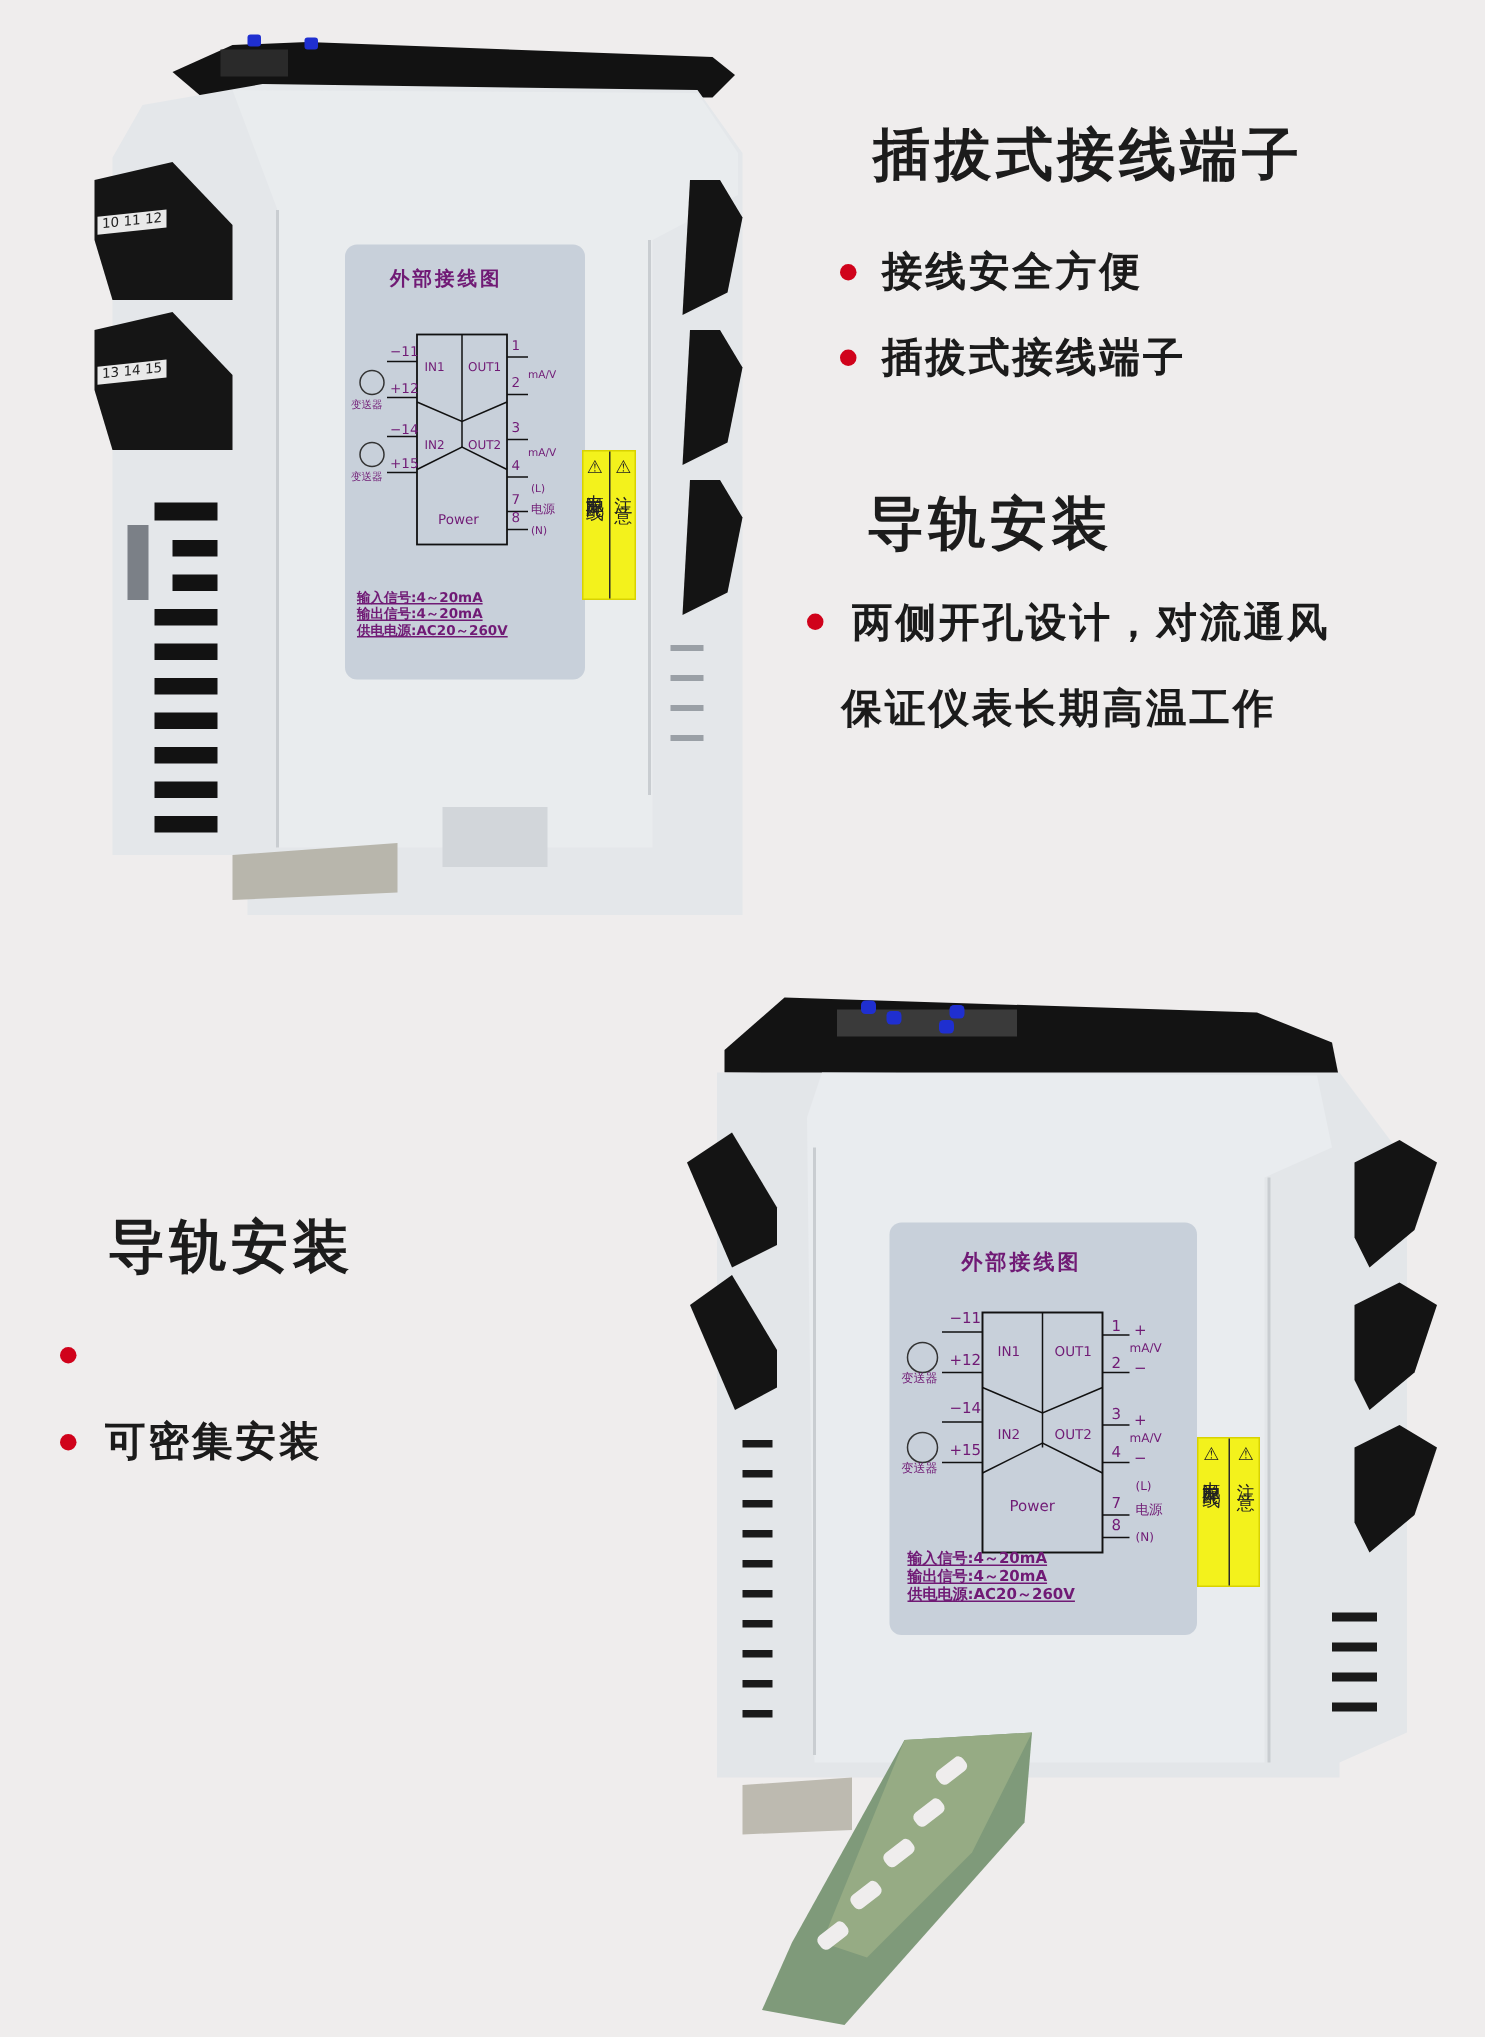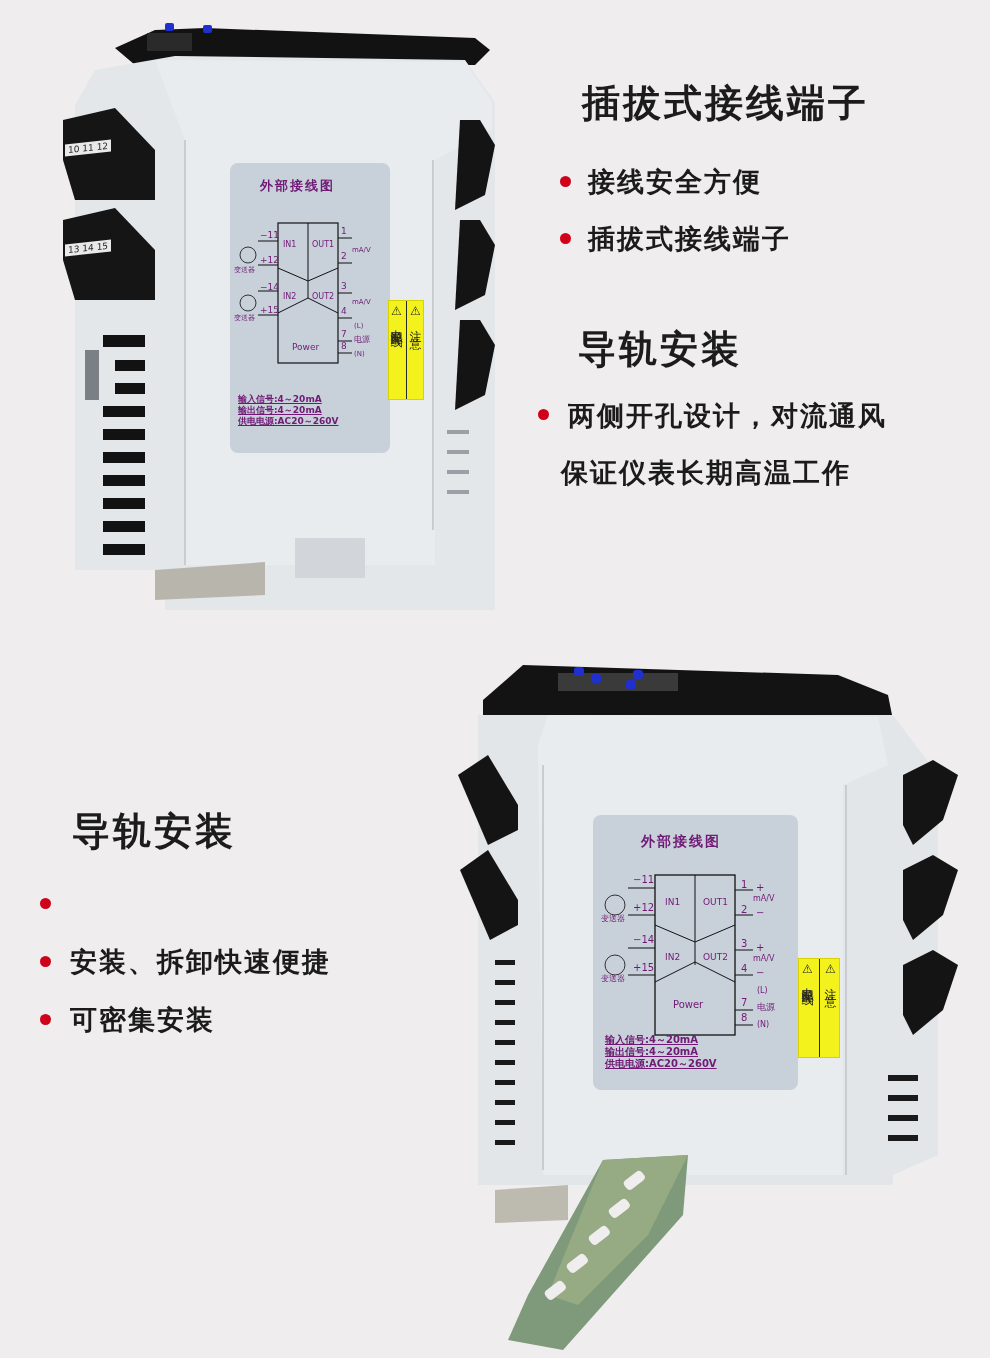--- a/index.html
+++ b/index.html
@@ -292,22 +292,18 @@
 </div>
 
 <div class="feature-block" style="left:72px; top:812px;">
   <h2 class="feature-title">导轨安装</h2>
 </div>
 <div class="feature-block" style="left:40px; top:890px;">
   <ul class="feature-list">
     <li class="feature-item" style="padding-left:30px; height:58px;">
       <span class="bullet-dot" style="left:0; top:8px;"></span>
     </li>
-    <li class="feature-item" style="padding-left:30px; height:58px;">
-      <span class="bullet-dot" style="left:0; top:8px;"></span>
-      <span>安装、拆卸快速便捷</span>
-    </li>
     <li class="feature-item" style="padding-left:30px;">
       <span class="bullet-dot" style="left:0; top:8px;"></span>
       <span>可密集安装</span>
     </li>
   </ul>
 </div>
 
 </body></html>

